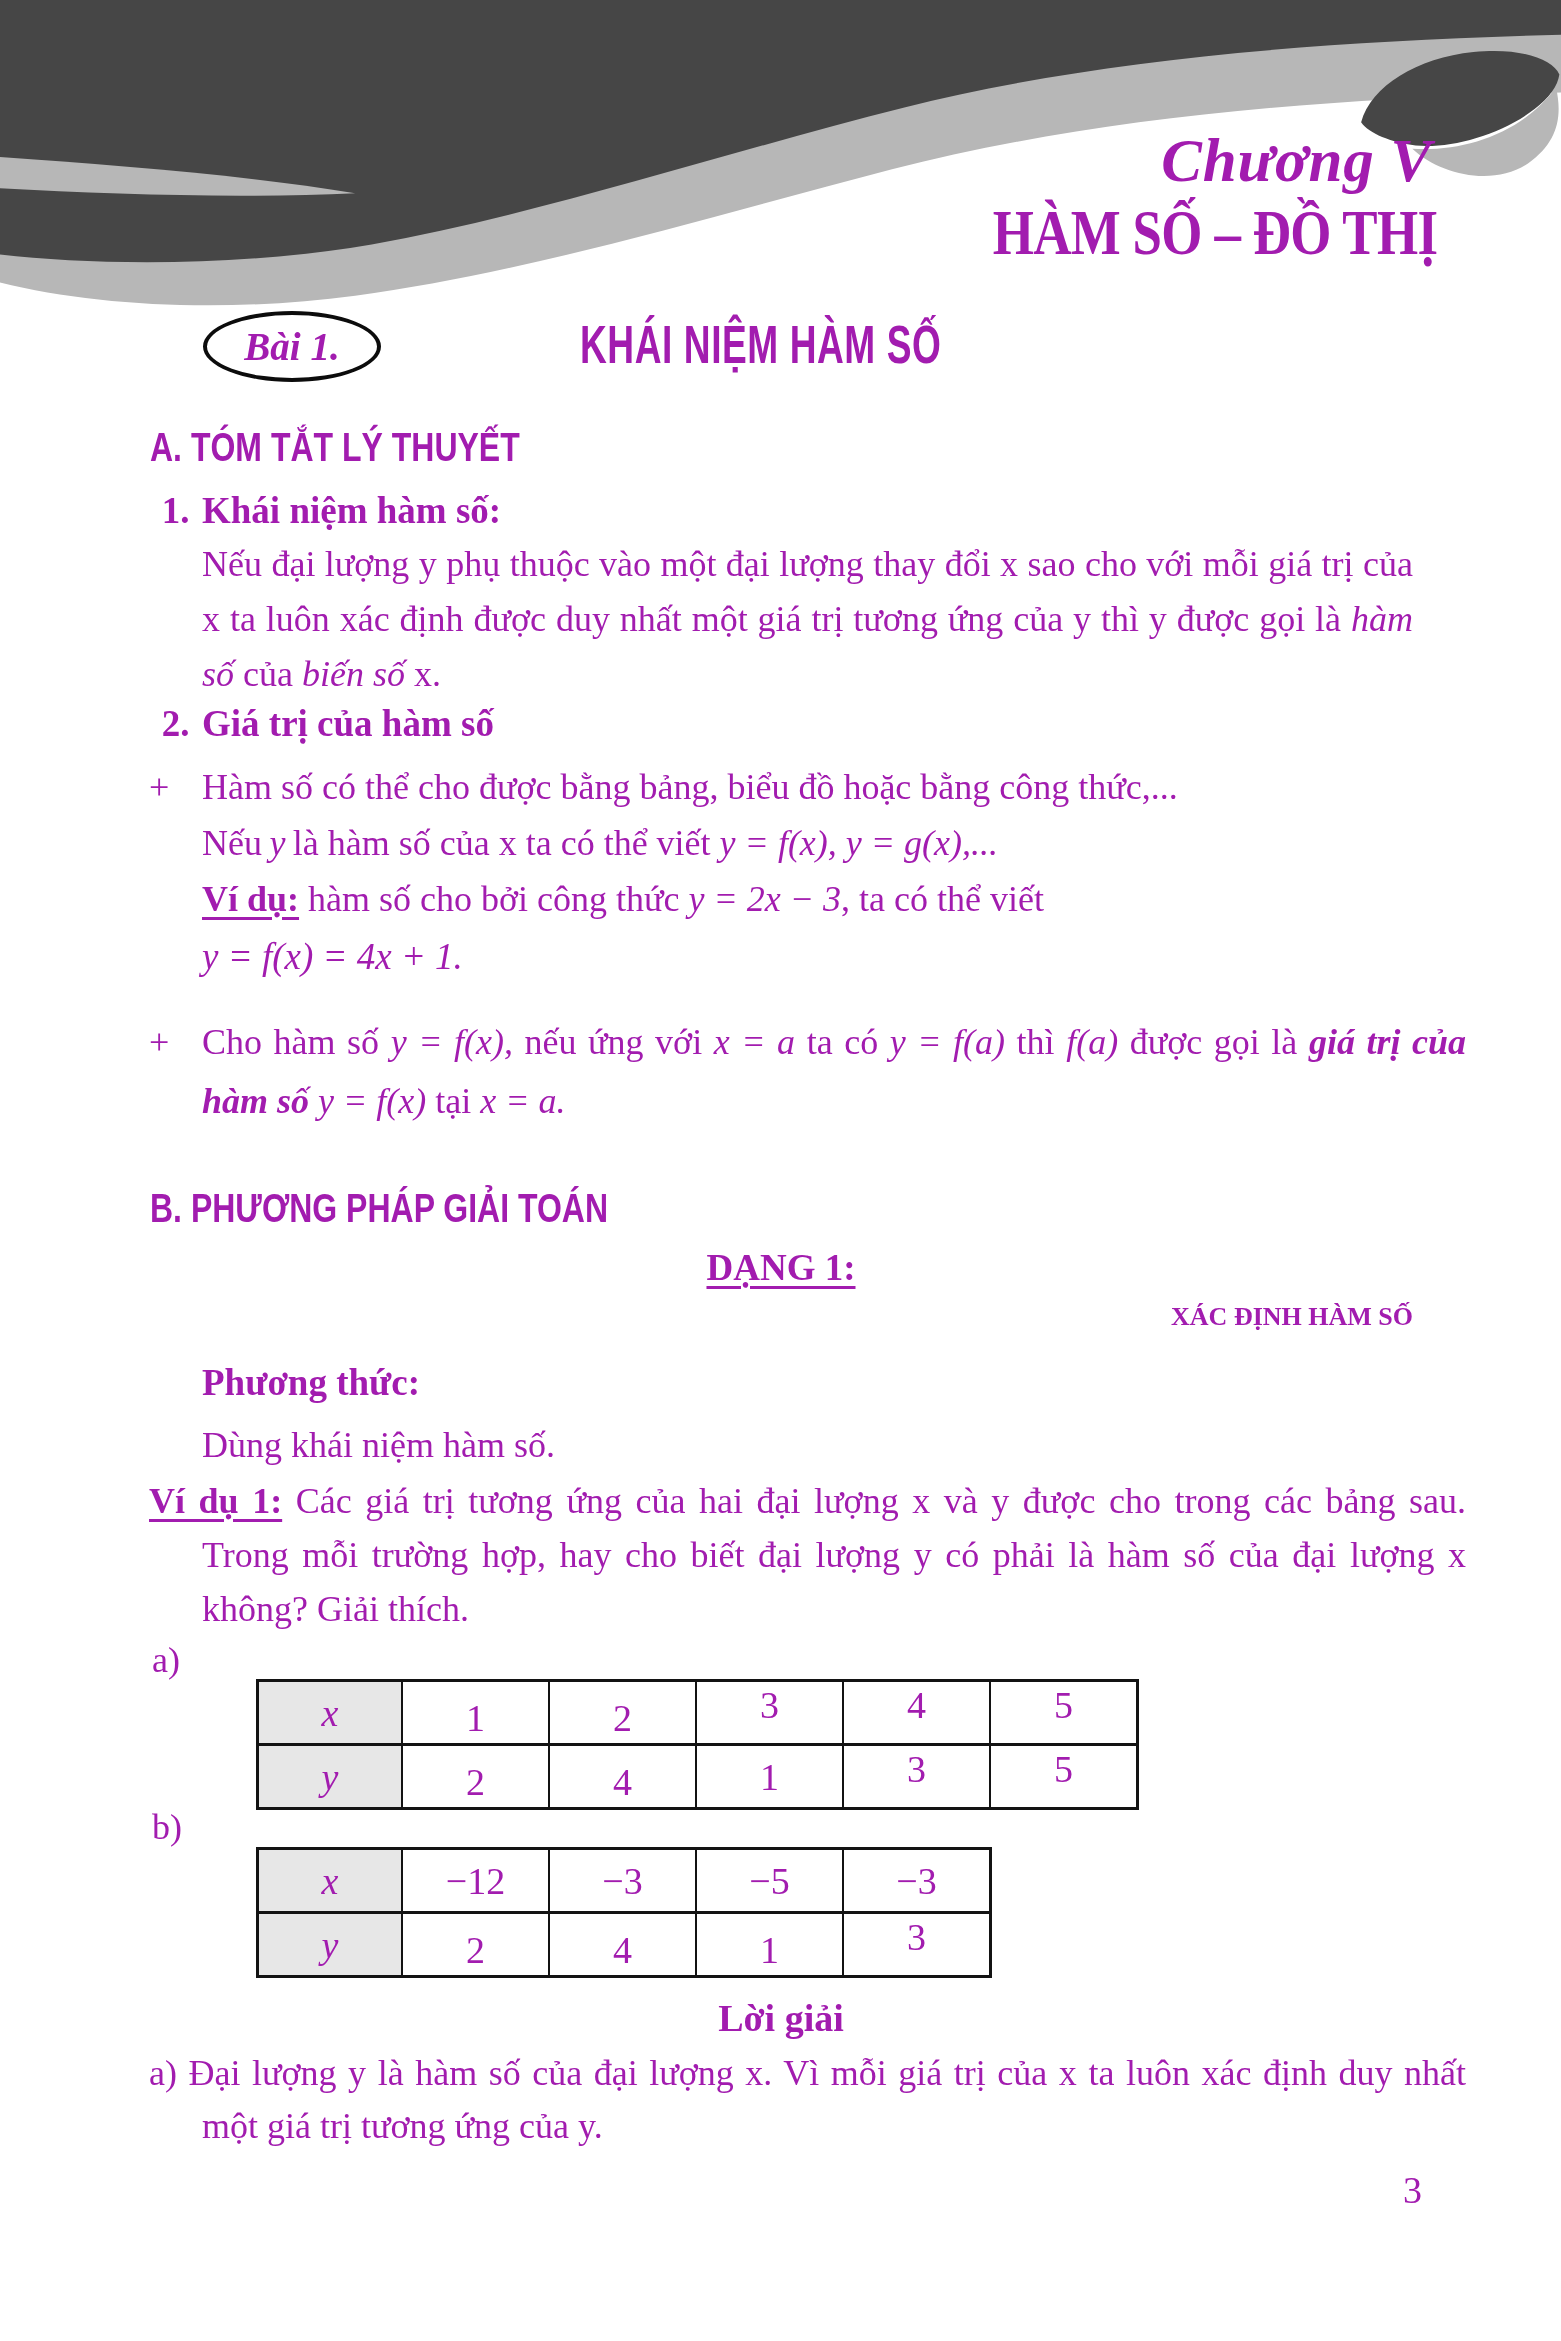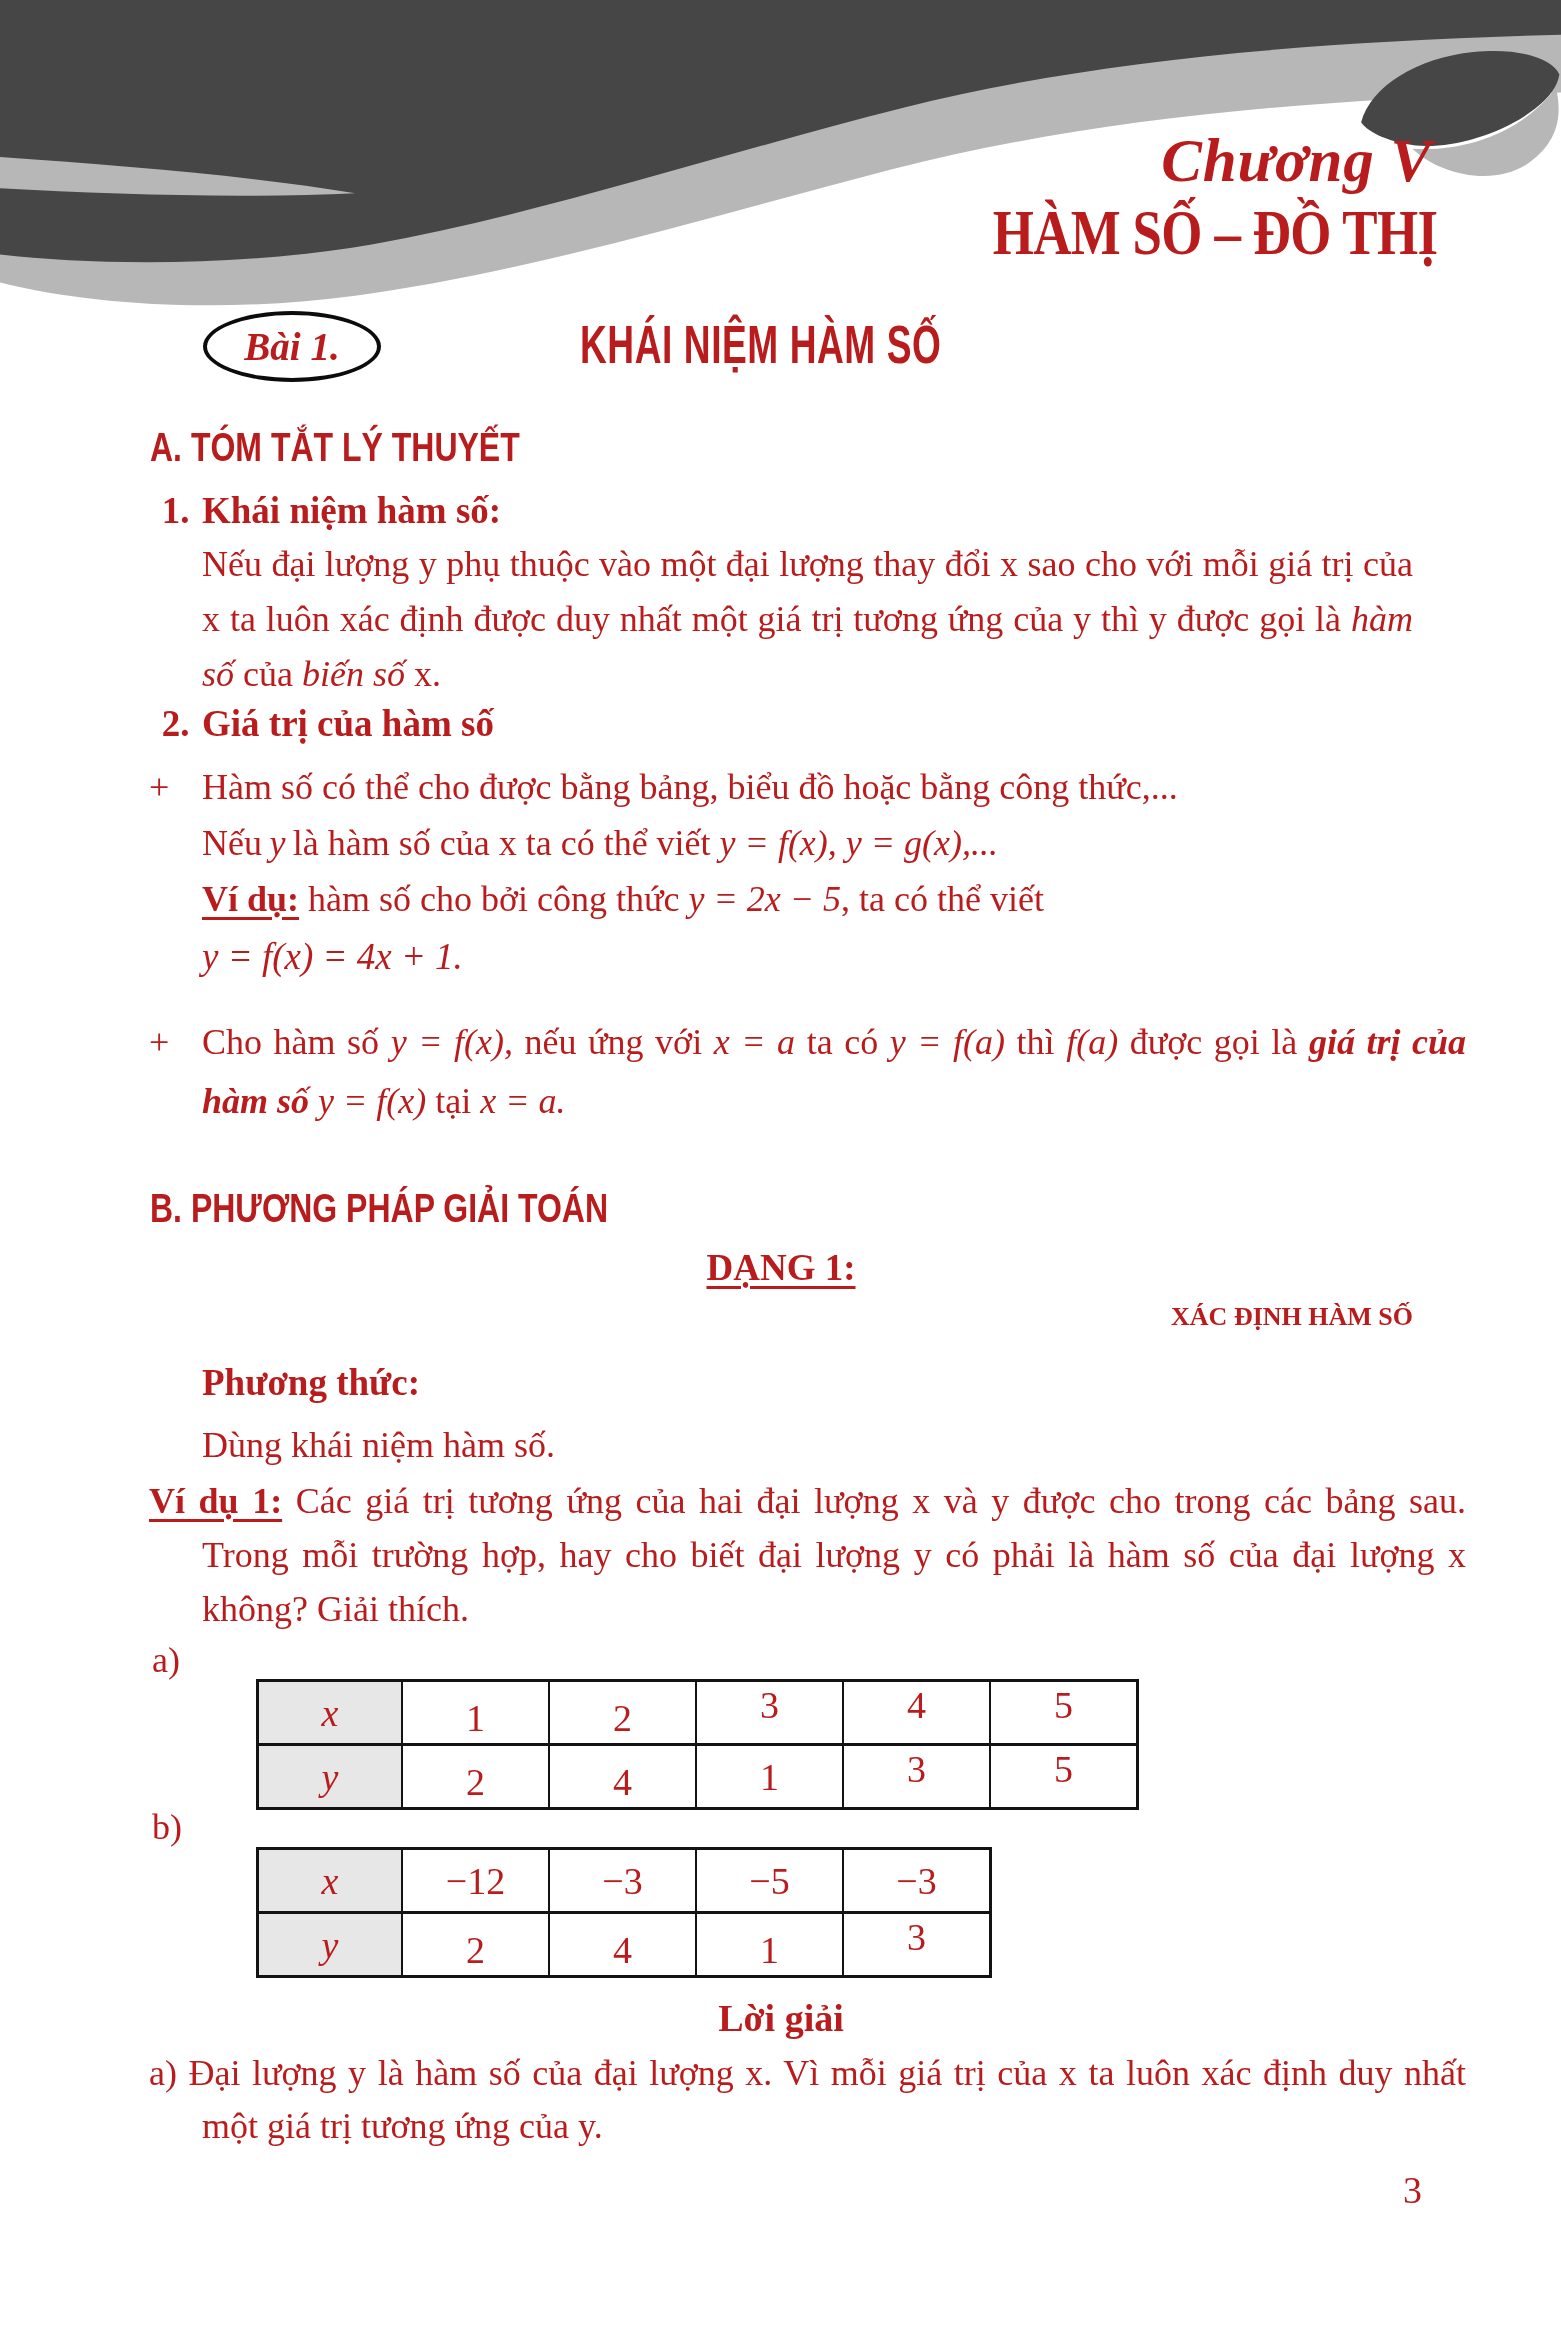--- a/index.html
+++ b/index.html
@@ -1,17 +1,17 @@
 <!DOCTYPE html>
 <html style="font-size:13.2px"><head>
 <meta charset="utf-8">
 <style>
   html,body{margin:0;padding:0;background:#888;}
   .page{position:relative;width:1561px;height:2342px;background:#ffffff;overflow:hidden;
-        font-family:"Liberation Serif",serif;color:#b91c1c;}
+        font-family:"Liberation Serif",serif;color:#a21caf;}
   .abs{position:absolute;}
   .bt{font-size:36px;line-height:55px;}
   .jf{text-align:justify;}
   .hang{padding-left:53px;text-indent:-53px;}
   .mk{display:inline-block;width:53px;text-indent:0;}
   .b{font-weight:bold;}
   .i{font-style:italic;}
   .bi{font-weight:bold;font-style:italic;}
   .u{text-decoration:underline;text-decoration-thickness:2.9px;text-underline-offset:5.8px;}
   .math{font-style:italic;}
@@ -68,21 +68,21 @@
   <div class="abs serifH" style="left:149px;top:489px;"><span class="mk b">1.</span><span class="b">Khái niệm hàm số:</span></div>
 
   <div class="abs bt jf" style="left:202px;top:537px;width:1211px;"><span>Nếu đại lượng y phụ thuộc vào một đại lượng thay đổi x sao cho với mỗi giá trị của x ta luôn xác định được duy nhất một giá trị tương ứng của y thì y được gọi là </span><span class="i">hàm số</span><span> của </span><span class="i">biến số</span><span> x.</span></div>
 
   <div class="abs serifH" style="left:149px;top:702px;"><span class="mk b">2.</span><span class="b">Giá trị của hàm số</span></div>
 
   <div class="abs bt" style="left:149px;top:760px;width:1264px;"><span class="mk">+</span><span>Hàm số có thể cho được bằng bảng, biểu đồ hoặc bằng công thức,...</span></div>
 
   <div class="abs bt" style="left:202px;top:816px;white-space:nowrap;"><span>Nếu</span><span class="math pad">y</span><span>là hàm số của x ta có thể viết </span><span class="math">y = f(x), y = g(x),...</span></div>
 
-  <div class="abs bt" style="left:202px;top:872px;white-space:nowrap;"><span class="b u">Ví dụ:</span><span> hàm số cho bởi công thức </span><span class="math">y = 2x − 5</span><span>, ta có thể viết</span></div>
+  <div class="abs bt" style="left:202px;top:872px;white-space:nowrap;"><span class="b u">Ví dụ:</span><span> hàm số cho bởi công thức </span><span class="math">y = 2x − 3</span><span>, ta có thể viết</span></div>
 
   <div class="abs math" style="left:202px;top:929px;font-size:37px;line-height:55px;">y = f(x) = 4x + 1.</div>
 
   <div class="abs jf hang" style="left:149px;top:1013px;width:1264px;font-size:36px;line-height:59px;"><span class="mk">+</span><span>Cho hàm số </span><span class="math">y = f(x),</span><span> nếu ứng với </span><span class="math">x = a</span><span> ta có </span><span class="math">y = f(a)</span><span> thì </span><span class="math">f(a)</span><span> được gọi là </span><span class="bi">giá trị của hàm số </span><span class="math">y = f(x)</span><span> tại </span><span class="math">x = a.</span></div>
 
   <div class="abs sansH" style="left:150px;top:1186px;">B. PHƯƠNG PHÁP GIẢI TOÁN</div>
 
   <div class="abs ctr" style="top:1246px;"><span class="b u" style="font-size:37px;">DẠNG 1:</span></div>
 
   <div class="abs ctr b" style="top:1302px;font-size:26px;text-align:right;">XÁC ĐỊNH HÀM SỐ</div>

